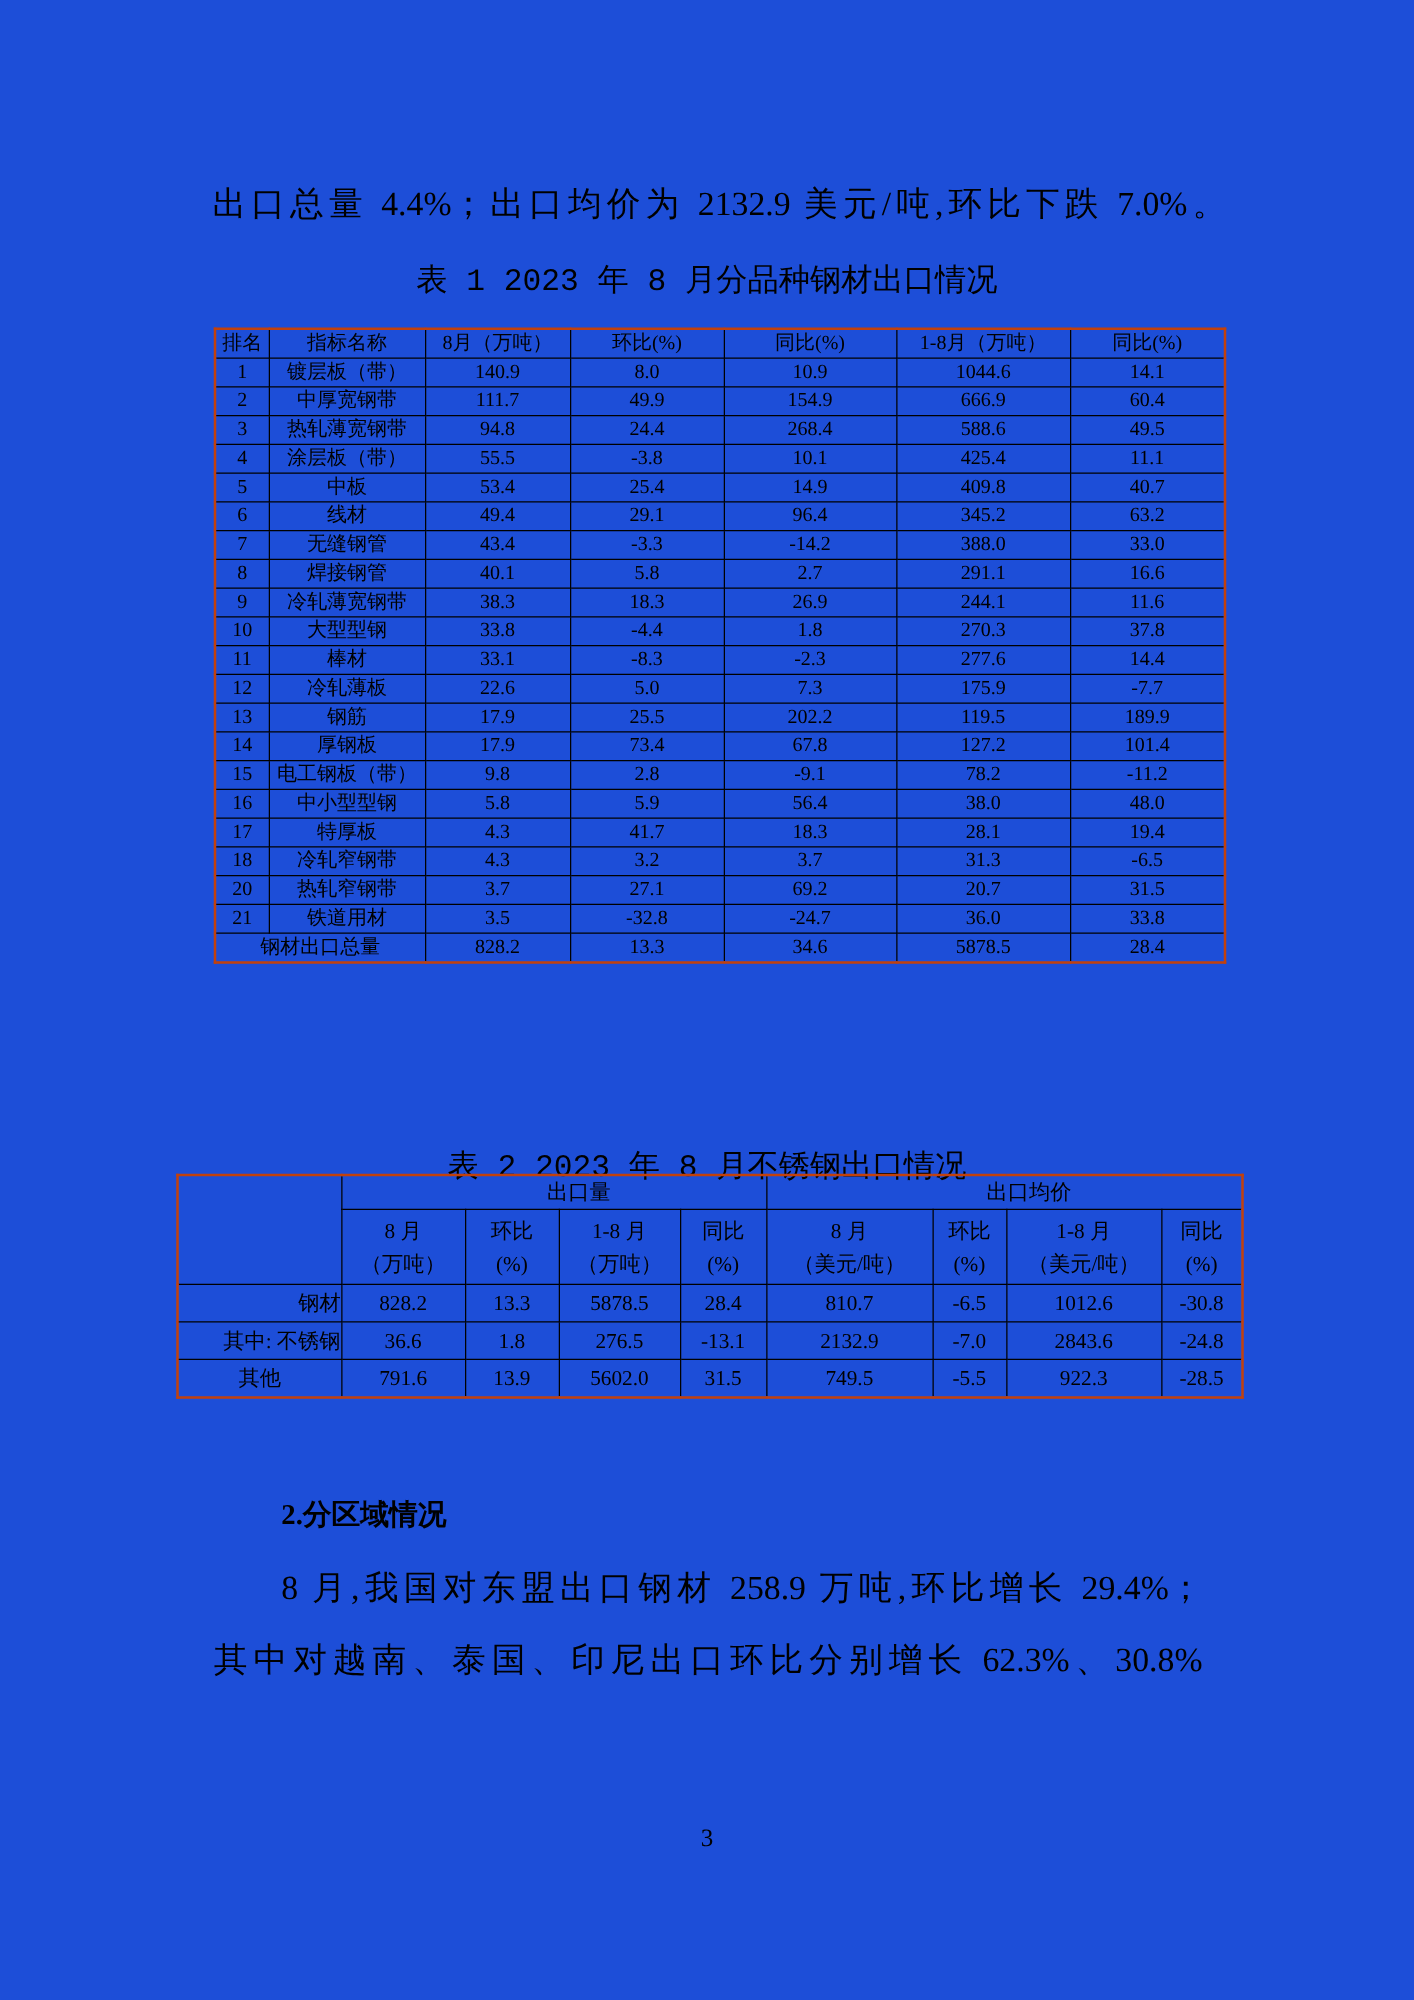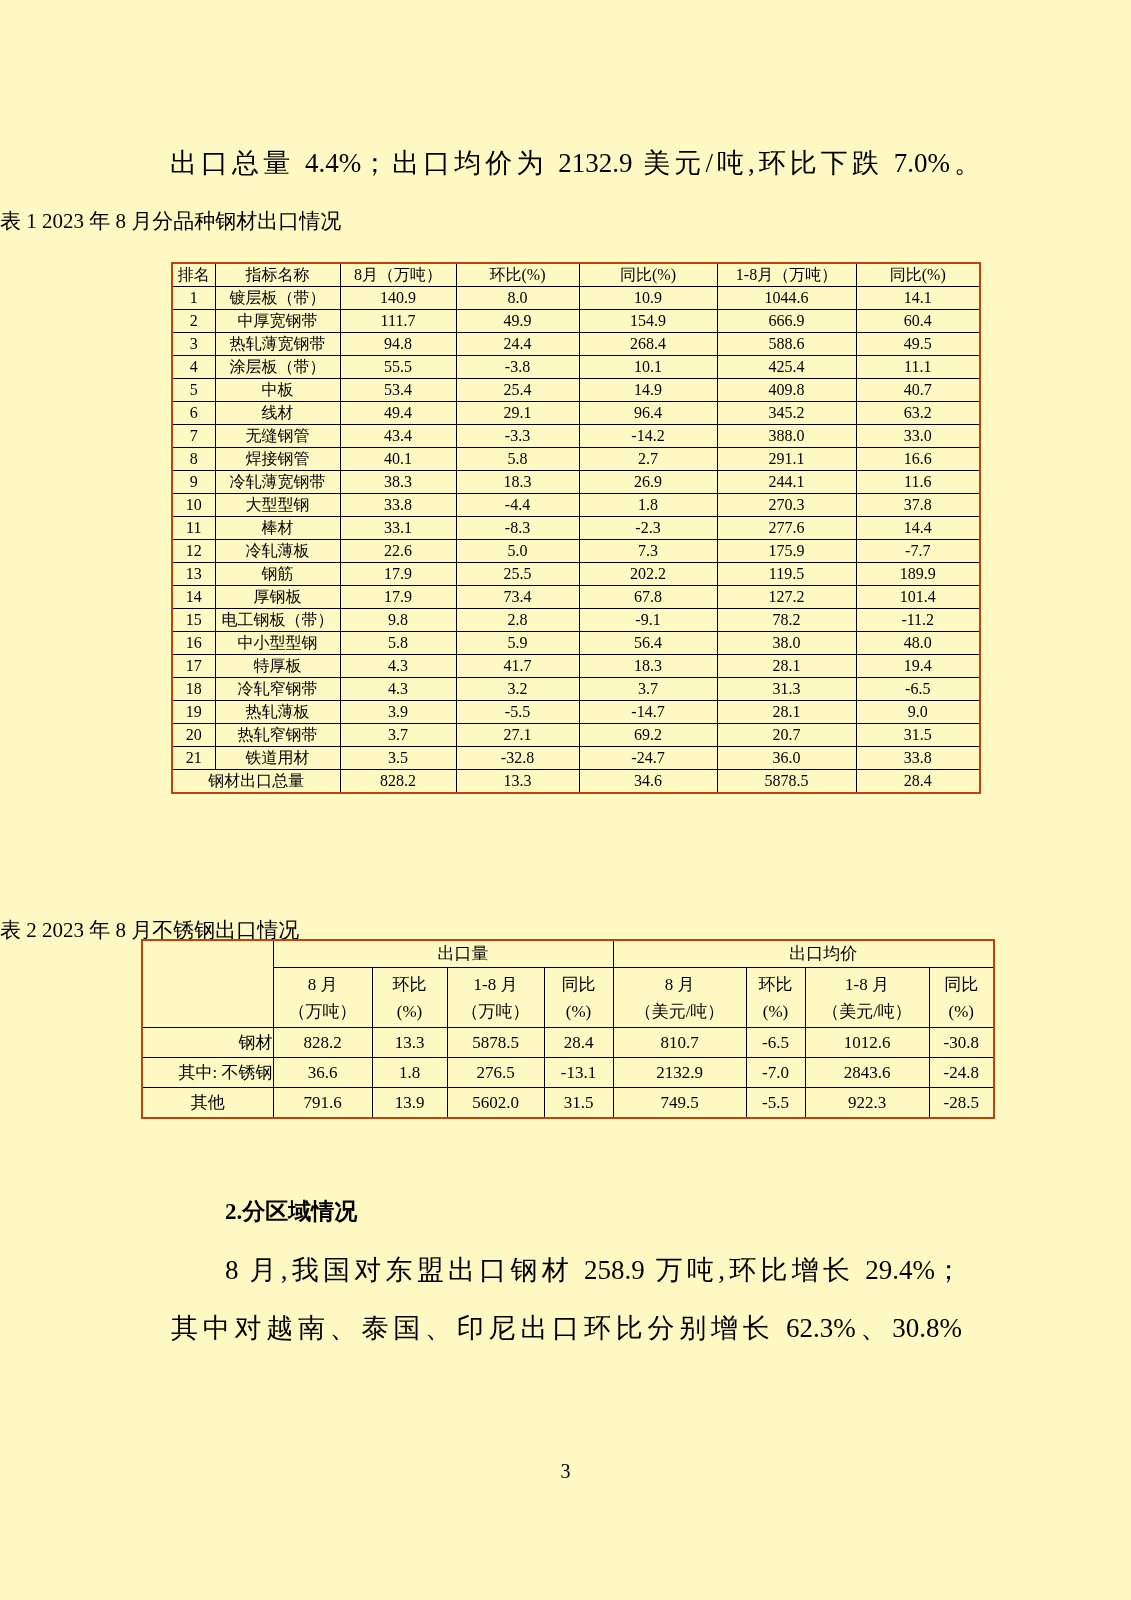--- a/index.html
+++ b/index.html
@@ -1,33 +1,33 @@
 <!DOCTYPE html>
 <html><head>
 <meta charset="utf-8">
 <style>
   * { margin:0; padding:0; box-sizing:border-box; }
   html,body { background:#ffffff; }
   .page {
     position:relative;
     width:1131px; height:1600px;
     margin:0 auto;
-    background:#fef9c3;
+    background:#1d4ed8;
     color:#000;
     font-family:"Liberation Serif","DejaVu Serif",serif;
     overflow:hidden;
   }
   .intro {
     position:absolute; left:170px; top:146px; width:811px;
     font-size:27px; line-height:34px;
     text-align:justify; text-align-last:justify;
   }
   .t-title {
     position:absolute; left:0; width:100%;
-    text-align:left; font-size:21px; font-weight:normal;
+    text-align:center; font-size:25px; font-weight:normal;font-family:Liberation Mono, monospace;
   }
   .t1-title { top:207px; }
   .t2-title { top:916px; }
   .tbl {
     position:absolute;
     border-collapse:collapse; table-layout:fixed;
     border:2px solid #c2410c;
   }
   .tbl th, .tbl td {
     border:1px solid #000;
@@ -244,29 +244,20 @@
           <td>19.4</td>
         </tr>
         <tr>
           <td>18</td>
           <td>冷轧窄钢带</td>
           <td>4.3</td>
           <td>3.2</td>
           <td>3.7</td>
           <td>31.3</td>
           <td>-6.5</td>
-        </tr>
-        <tr>
-          <td>19</td>
-          <td>热轧薄板</td>
-          <td>3.9</td>
-          <td>-5.5</td>
-          <td>-14.7</td>
-          <td>28.1</td>
-          <td>9.0</td>
         </tr>
         <tr>
           <td>20</td>
           <td>热轧窄钢带</td>
           <td>3.7</td>
           <td>27.1</td>
           <td>69.2</td>
           <td>20.7</td>
           <td>31.5</td>
         </tr>

